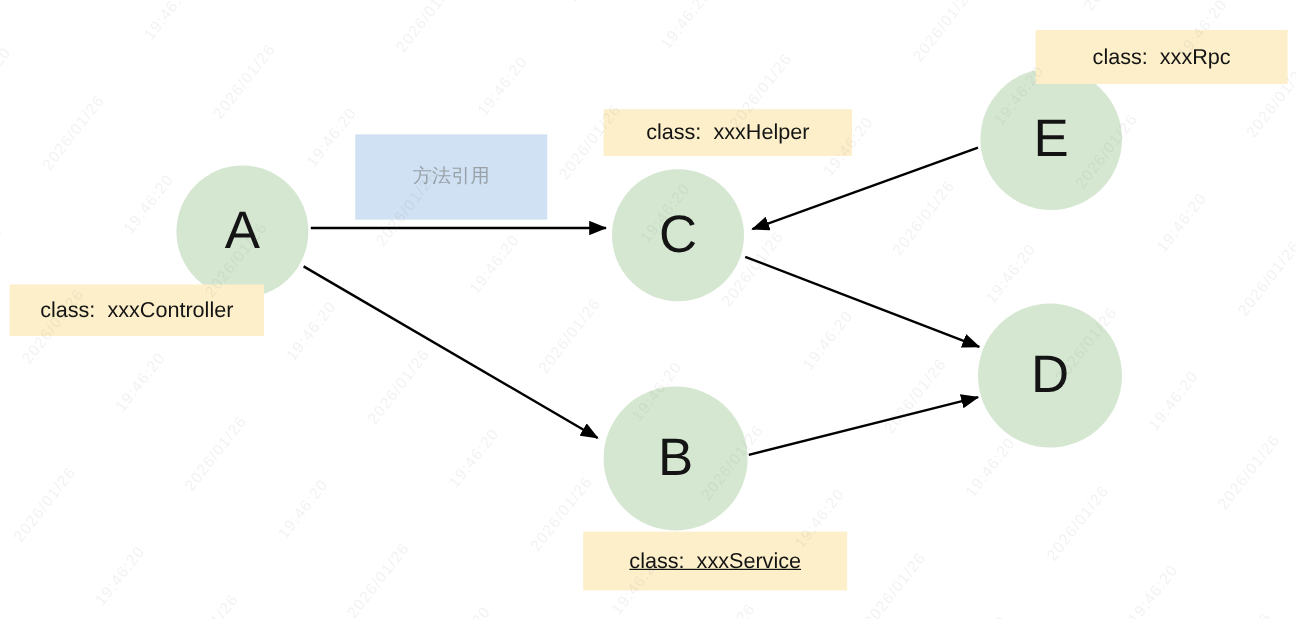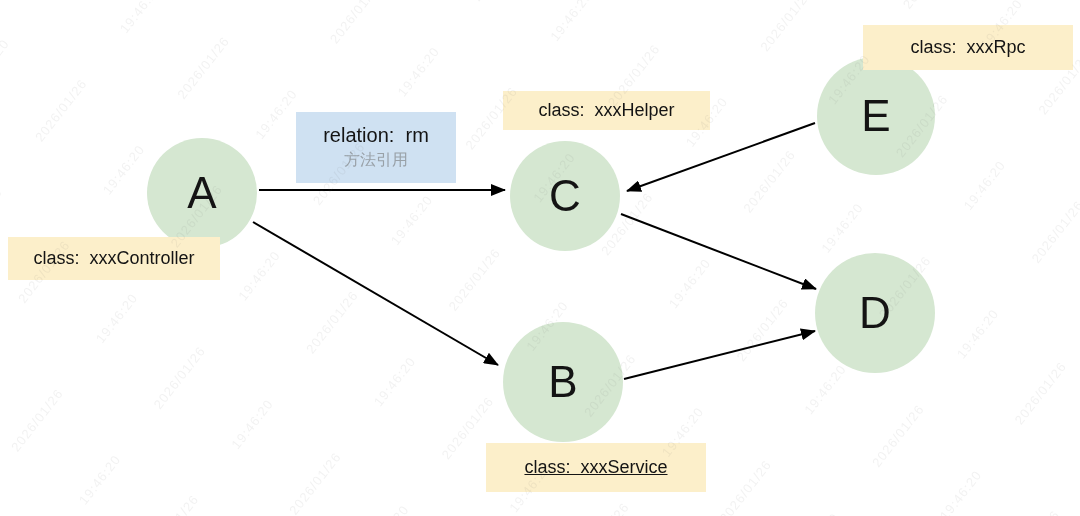--- a/index.html
+++ b/index.html
@@ -136,19 +136,18 @@
   <div class="node node-d">
     <span class="letter">D</span>
   </div>
 
   <div class="class-label label-controller">class:  xxxController</div>
   <div class="class-label label-helper">class:  xxxHelper</div>
   <div class="class-label label-rpc">class:  xxxRpc</div>
   <div class="class-label label-service">class:  xxxService</div>
 
   <div class="relation-box">
-    <span class="relation-title">relation:  rm</span>
     <span class="relation-subtitle">方法引用</span>
   </div>
 
   <div class="watermark">2026/01/26  19:46:20    2026/01/26  19:46:20    2026/01/26  19:46:20    2026/01/26  19:46:20    2026/01/26  19:46:20    2026/01/26  19:46:20    2026/01/26  19:46:20    2026/01/26  19:46:20    2026/01/26  19:46:20    2026/01/26  19:46:20    2026/01/26  19:46:20    2026/01/26  19:46:20    2026/01/26  19:46:20    2026/01/26  19:46:20    2026/01/26  19:46:20    2026/01/26  19:46:20    2026/01/26  19:46:20    2026/01/26  19:46:20    2026/01/26  19:46:20    2026/01/26  19:46:20    2026/01/26  19:46:20    2026/01/26  19:46:20    2026/01/26  19:46:20    2026/01/26  19:46:20    2026/01/26  19:46:20    2026/01/26  19:46:20    2026/01/26  19:46:20    2026/01/26  19:46:20    2026/01/26  19:46:20    2026/01/26  19:46:20    2026/01/26  19:46:20    2026/01/26  19:46:20    2026/01/26  19:46:20    2026/01/26  19:46:20    2026/01/26  19:46:20    2026/01/26  19:46:20    2026/01/26  19:46:20    2026/01/26  19:46:20    2026/01/26  19:46:20    2026/01/26  19:46:20    2026/01/26  19:46:20    2026/01/26  19:46:20    2026/01/26  19:46:20    2026/01/26  19:46:20    2026/01/26  19:46:20    2026/01/26  19:46:20    2026/01/26  19:46:20    2026/01/26  19:46:20    2026/01/26  19:46:20    2026/01/26  19:46:20    2026/01/26  19:46:20    2026/01/26  19:46:20    2026/01/26  19:46:20    2026/01/26  19:46:20    2026/01/26  19:46:20    2026/01/26  19:46:20    2026/01/26  19:46:20    2026/01/26  19:46:20    2026/01/26  19:46:20    2026/01/26  19:46:20    2026/01/26  19:46:20    2026/01/26  19:46:20    2026/01/26  19:46:20    2026/01/26  19:46:20    2026/01/26  19:46:20    2026/01/26  19:46:20    2026/01/26  19:46:20    2026/01/26  19:46:20    2026/01/26  19:46:20    2026/01/26  19:46:20    2026/01/26  19:46:20    2026/01/26  19:46:20    2026/01/26  19:46:20    2026/01/26  19:46:20    2026/01/26  19:46:20    2026/01/26  19:46:20    2026/01/26  19:46:20    2026/01/26  19:46:20    2026/01/26  19:46:20    2026/01/26  19:46:20    2026/01/26  19:46:20    2026/01/26  19:46:20    2026/01/26  19:46:20    2026/01/26  19:46:20    2026/01/26  19:46:20    2026/01/26  19:46:20    2026/01/26  19:46:20    2026/01/26  19:46:20    2026/01/26  19:46:20    2026/01/26  19:46:20    2026/01/26  19:46:20    2026/01/26  19:46:20    2026/01/26  19:46:20    2026/01/26  19:46:20    2026/01/26  19:46:20    2026/01/26  19:46:20    2026/01/26  19:46:20    2026/01/26  19:46:20    2026/01/26  19:46:20    2026/01/26  19:46:20    2026/01/26  19:46:20    2026/01/26  19:46:20    2026/01/26  19:46:20    2026/01/26  19:46:20    2026/01/26  19:46:20    2026/01/26  19:46:20    2026/01/26  19:46:20    2026/01/26  19:46:20    2026/01/26  19:46:20    2026/01/26  19:46:20    2026/01/26  19:46:20    2026/01/26  19:46:20    2026/01/26  19:46:20    2026/01/26  19:46:20    2026/01/26  19:46:20    2026/01/26  19:46:20    2026/01/26  19:46:20    2026/01/26  19:46:20    2026/01/26  19:46:20    2026/01/26  19:46:20    2026/01/26  19:46:20    2026/01/26  19:46:20    2026/01/26  19:46:20    2026/01/26  19:46:20    2026/01/26  19:46:20    2026/01/26  19:46:20    2026/01/26  19:46:20    2026/01/26  19:46:20    2026/01/26  19:46:20    2026/01/26  19:46:20    2026/01/26  19:46:20    2026/01/26  19:46:20    2026/01/26  19:46:20    2026/01/26  19:46:20    2026/01/26  19:46:20    2026/01/26  19:46:20    2026/01/26  19:46:20    2026/01/26  19:46:20    2026/01/26  19:46:20    2026/01/26  19:46:20</div>
 
 </div>
 
 </body></html>

